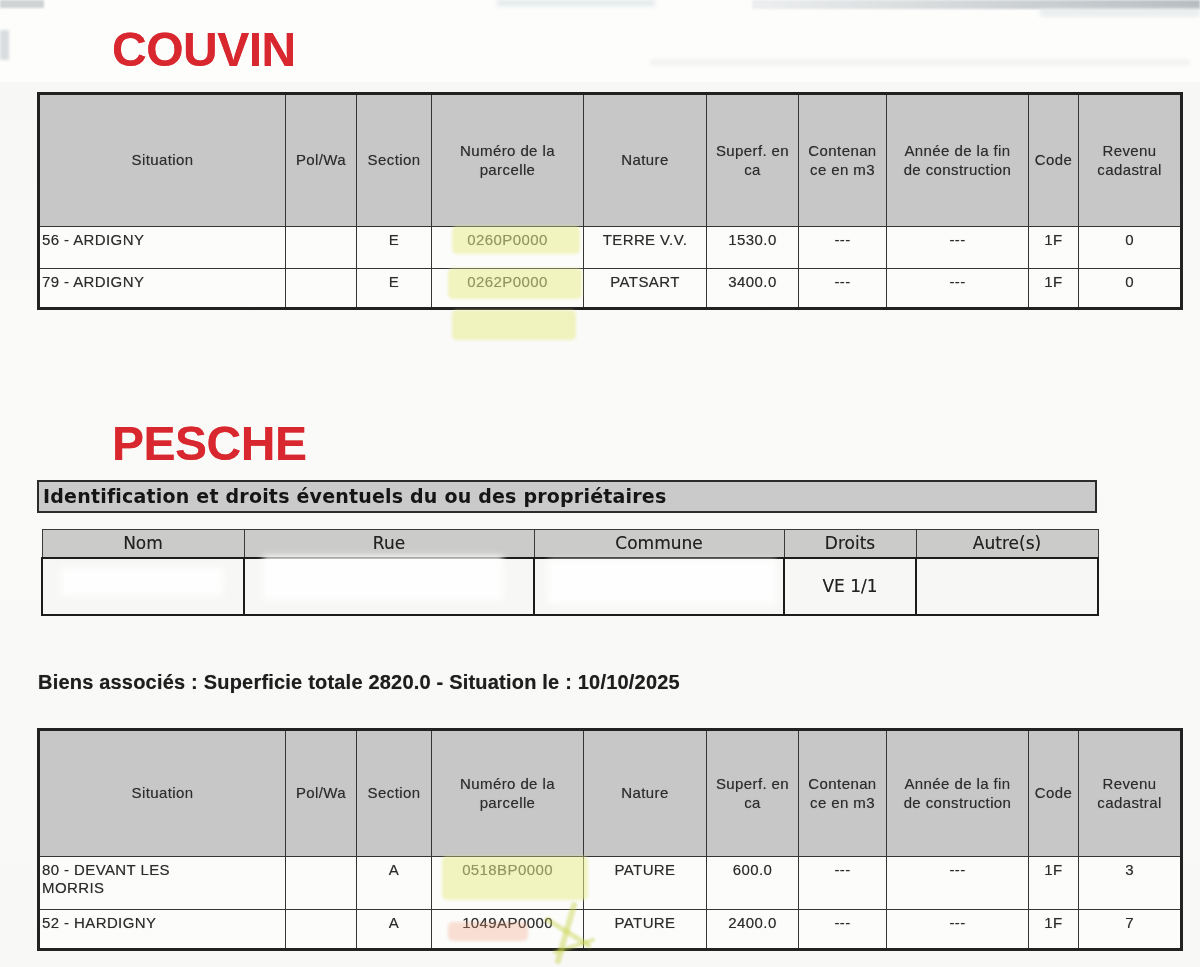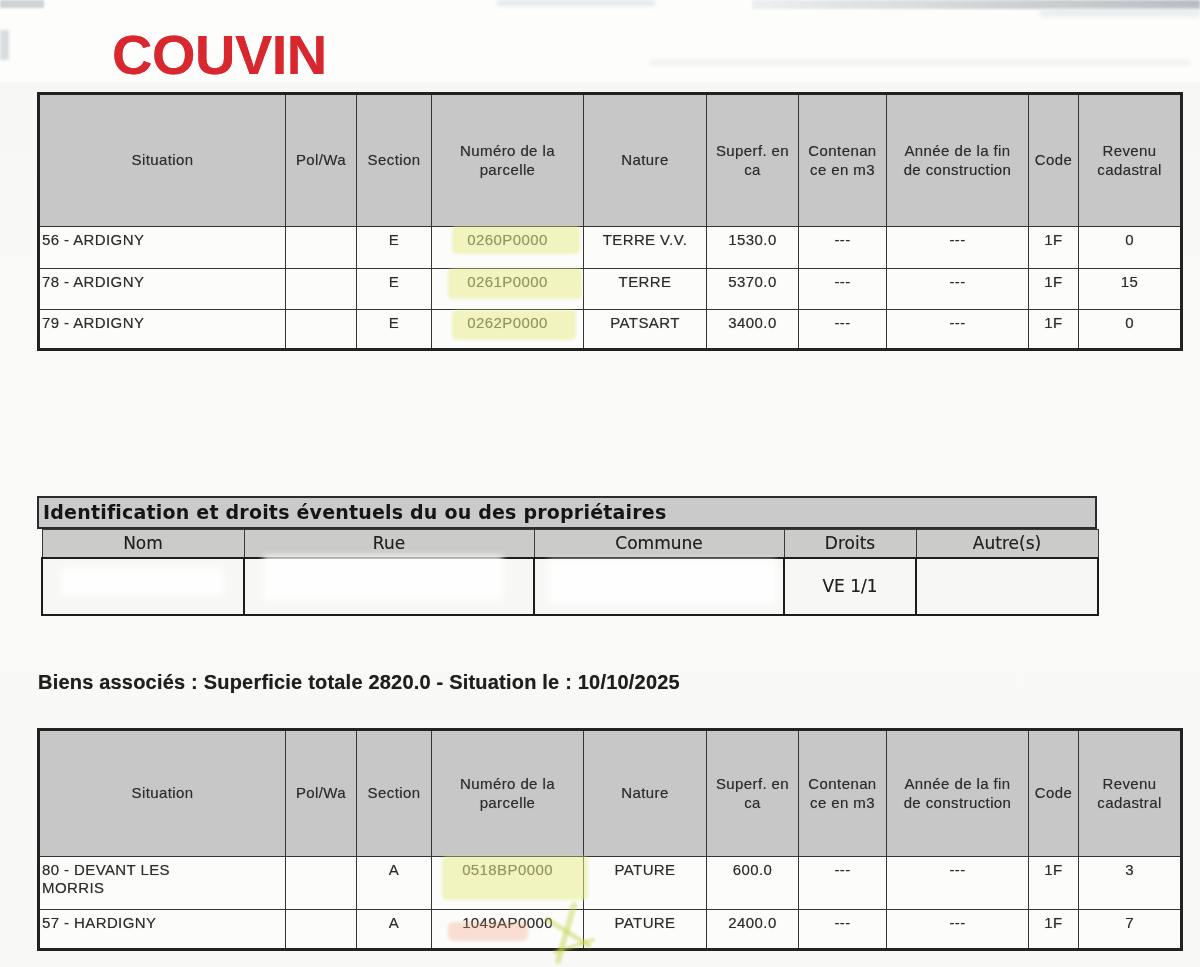--- a/index.html
+++ b/index.html
@@ -19,21 +19,21 @@
   .art-1{left:0;top:0;width:44px;height:8px;background:#aab1b5;opacity:.55;filter:blur(1px);}
   .art-2{left:497px;top:0;width:158px;height:6px;background:#ccd6da;opacity:.55;filter:blur(2px);}
   .art-3{left:752px;top:0;width:448px;height:9px;
     background:linear-gradient(90deg,rgba(190,198,202,.25),rgba(135,145,152,.6));filter:blur(1px);}
   .art-4{left:1040px;top:8px;width:160px;height:9px;background:#dfe4e6;opacity:.6;filter:blur(2px);}
   .art-5{left:0;top:30px;width:9px;height:30px;background:#c2c8cc;opacity:.6;filter:blur(1.5px);}
   .art-6{left:650px;top:60px;width:540px;height:5px;background:#e8eae9;opacity:.7;filter:blur(2px);}
 
   .muni{
     position:absolute;left:112px;margin:0;
-    font-size:56px;font-weight:bold;letter-spacing:-.5px;line-height:1.1;
+    font-size:48px;font-weight:bold;letter-spacing:-.5px;line-height:1.1;
     color:#d8272e;text-shadow:0 0 .6px rgba(216,39,46,.7);
   }
   #muni-couvin{top:24px;}
   #muni-pesche{top:418px;}
 
   
   table.ptable{
     position:absolute;left:37px;border-collapse:collapse;table-layout:fixed;
     width:1143px;border:3px solid #222;
     font-size:15px;letter-spacing:.4px;
@@ -52,21 +52,21 @@
     background:#fcfcfb;vertical-align:top;text-align:center;
     padding:4px 1px 0 1px;line-height:1.18;
   }
   .ptable td.c-sit{text-align:left;padding-left:2px;}
   #table-couvin tr.hdr{height:133px;}
   #table-pesche tr.hdr{height:127px;}
   tr.r42{height:42px;}tr.r41{height:41px;}tr.r40{height:40px;}tr.r53{height:53px;}
 
   
   .ident-title{
-    position:absolute;left:37px;top:496px;width:1060px;height:33px;box-sizing:border-box;
+    position:absolute;left:37px;top:480px;width:1060px;height:33px;box-sizing:border-box;
     background:#c9cac9;border:2px solid #2c2c2c;
     font-family:"DejaVu Sans",sans-serif;font-weight:bold;font-size:19px;
     color:#151515;line-height:29px;padding-left:4px;letter-spacing:.2px;
   }
   table.itable{
     position:absolute;left:41px;top:529px;width:1056px;
     border-collapse:collapse;table-layout:fixed;
     font-family:"DejaVu Sans",sans-serif;font-size:17px;color:#222;
     text-shadow:0 0 .6px rgba(40,40,40,.5);
   }
@@ -147,47 +147,36 @@
         <td></td>
         <td>E</td>
         <td>0260P0000</td>
         <td>TERRE V.V.</td>
         <td>1530.0</td>
         <td>---</td>
         <td>---</td>
         <td>1F</td>
         <td>0</td>
       </tr>
-      <tr class="r41">
-        <td class="c-sit">78 - ARDIGNY</td>
-        <td></td>
-        <td>E</td>
-        <td>0261P0000</td>
-        <td>TERRE</td>
-        <td>5370.0</td>
-        <td>---</td>
-        <td>---</td>
-        <td>1F</td>
-        <td>15</td>
-      </tr>
       <tr class="r40">
         <td class="c-sit">79 - ARDIGNY</td>
         <td></td>
         <td>E</td>
         <td>0262P0000</td>
         <td>PATSART</td>
         <td>3400.0</td>
         <td>---</td>
         <td>---</td>
         <td>1F</td>
         <td>0</td>
       </tr>
     </tbody>
   </table>
 
+  <h1 class="muni" id="muni-pesche">PESCHE</h1>
 
   <div class="ident-title">
     <span>Identification et droits éventuels du ou des propriétaires</span>
   </div>
 
   <table class="itable">
     <colgroup>
       <col style="width:202px">
         <col style="width:290px">
         <col style="width:250px">
@@ -260,21 +249,21 @@
         <td>A</td>
         <td>0518BP0000</td>
         <td>PATURE</td>
         <td>600.0</td>
         <td>---</td>
         <td>---</td>
         <td>1F</td>
         <td>3</td>
       </tr>
       <tr class="r40">
-        <td class="c-sit">57 - HARDIGNY</td>
+        <td class="c-sit">52 - HARDIGNY</td>
         <td></td>
         <td>A</td>
         <td>1049AP0000</td>
         <td>PATURE</td>
         <td>2400.0</td>
         <td>---</td>
         <td>---</td>
         <td>1F</td>
         <td>7</td>
       </tr>

